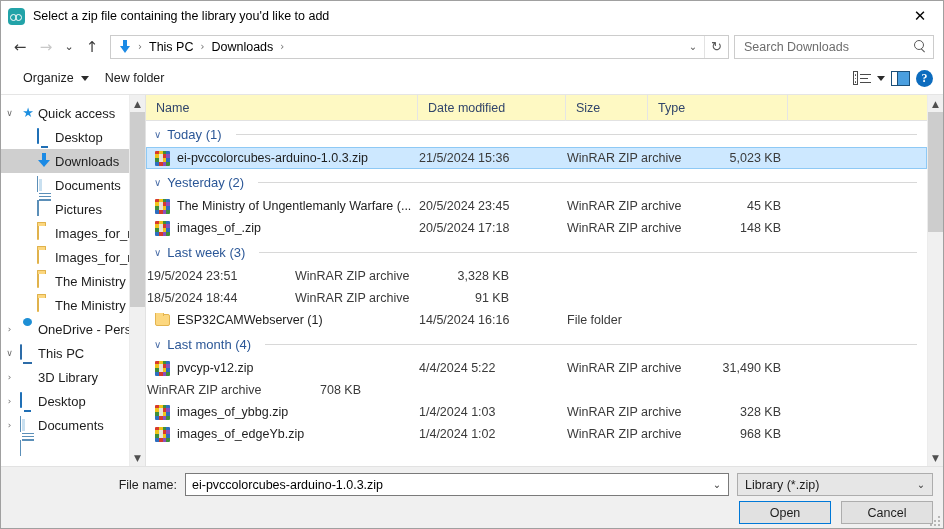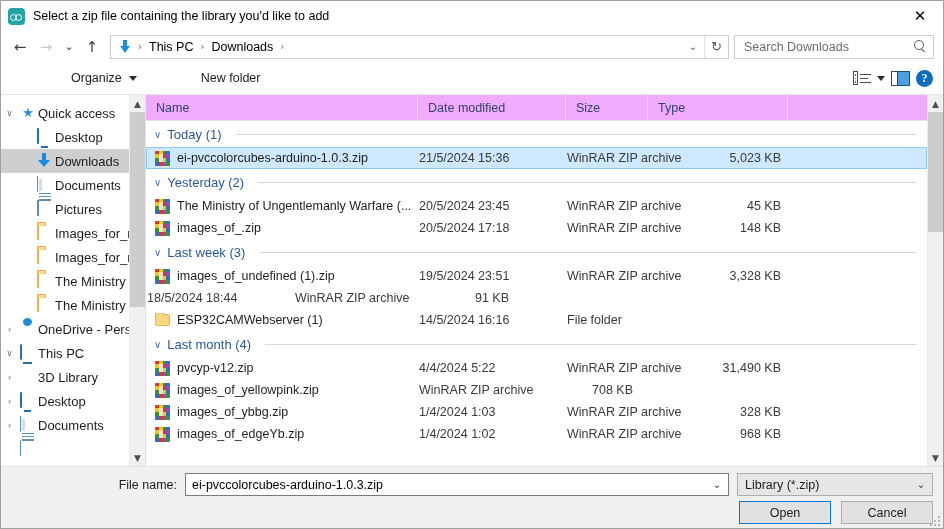--- a/index.html
+++ b/index.html
@@ -139,21 +139,20 @@
     display: flex; align-items: center;
     background: #ffffff;
     padding: 0 10px 0 14px;
     border-bottom: 1px solid #e5e5e5;
   }
   .tb-item {
     font-size: 12.5px; color: #1d1d1d;
     padding: 4px 8px;
     display: flex; align-items: center; gap: 7px;
     white-space: nowrap;
-    margin-left: 48px;
   }
   .caret-dn {
     width:0;height:0;
     border-left:4px solid transparent;border-right:4px solid transparent;
     border-top:5px solid #2b2b2b;
   }
   .tb-right { margin-left: auto; display: flex; align-items: center; gap: 6px; }
   .view-icon { width: 18px; height: 14px; position: relative; }
   .view-icon .bullets, .view-icon .lines { position: absolute; top:0; }
   .view-icon .bullets { left: 0; width: 5px; height: 14px; border: 1px solid #4a4a4a; }
@@ -247,21 +246,21 @@
   .sbar .thumb {
     position: absolute; left: 0; right: 0;
     background: #cdcdcd;
   }
 
   
   .filepane { flex: 1 1 auto; position: relative; overflow: hidden; background:#fff; }
   .headers {
     height: 26px; display: flex; align-items: center;
     border-bottom: 1px solid #e2e2e2;
-    background: #f0abfc; position: relative;
+    background: #fef9c3; position: relative;
     padding-right: 16px;
   }
   .hcell {
     font-size: 12.5px; color: #31456b;
     padding-left: 10px; height: 26px; line-height: 26px;
     border-right: 1px solid #e5e5e5; position: relative;
     white-space: nowrap; overflow: hidden;
   }
   .hcell.name { width: 272px; flex: 0 0 272px; }
   .hcell.date { width: 148px; flex: 0 0 148px; }
@@ -655,41 +654,20 @@
             <div class="fc date">20/5/2024 17:18</div>
             <div class="fc type">WinRAR ZIP archive</div>
             <div class="fc size">148 KB</div>
           </div>
           <div class="grouphdr">
             <span class="gchev">∨</span>
             <span class="gtxt">Last week (3)</span>
             <span class="grule"></span>
           </div>
           <div class="frow">
-            <div class="fc name">
-              <span class="rar">
-                <i style="background: rgb(216, 58, 42);"></i>
-                <i style="background: rgb(240, 196, 25);"></i>
-                <i style="background: rgb(63, 143, 58);"></i>
-                <i style="background: rgb(45, 111, 192);"></i>
-                <i style="background: rgb(240, 196, 25);"></i>
-                <i style="background: rgb(232, 228, 216);"></i>
-                <i style="background: rgb(216, 58, 42);"></i>
-                <i style="background: rgb(138, 79, 191);"></i>
-                <i style="background: rgb(63, 143, 58);"></i>
-                <i style="background: rgb(232, 228, 216);"></i>
-                <i style="background: rgb(240, 196, 25);"></i>
-                <i style="background: rgb(45, 111, 192);"></i>
-                <i style="background: rgb(45, 111, 192);"></i>
-                <i style="background: rgb(216, 58, 42);"></i>
-                <i style="background: rgb(138, 79, 191);"></i>
-                <i style="background: rgb(63, 143, 58);"></i>
-              </span>
-              <span>images_of_undefined (1).zip</span>
-            </div>
             <div class="fc date">19/5/2024 23:51</div>
             <div class="fc type">WinRAR ZIP archive</div>
             <div class="fc size">3,328 KB</div>
           </div>
           <div class="frow">
             <div class="fc date">18/5/2024 18:44</div>
             <div class="fc type">WinRAR ZIP archive</div>
             <div class="fc size">91 KB</div>
           </div>
           <div class="frow">
@@ -726,41 +704,20 @@
                 <i style="background: rgb(138, 79, 191);"></i>
                 <i style="background: rgb(63, 143, 58);"></i>
               </span>
               <span>pvcyp-v12.zip</span>
             </div>
             <div class="fc date">4/4/2024 5:22</div>
             <div class="fc type">WinRAR ZIP archive</div>
             <div class="fc size">31,490 KB</div>
           </div>
           <div class="frow">
-            <div class="fc name">
-              <span class="rar">
-                <i style="background: rgb(216, 58, 42);"></i>
-                <i style="background: rgb(240, 196, 25);"></i>
-                <i style="background: rgb(63, 143, 58);"></i>
-                <i style="background: rgb(45, 111, 192);"></i>
-                <i style="background: rgb(240, 196, 25);"></i>
-                <i style="background: rgb(232, 228, 216);"></i>
-                <i style="background: rgb(216, 58, 42);"></i>
-                <i style="background: rgb(138, 79, 191);"></i>
-                <i style="background: rgb(63, 143, 58);"></i>
-                <i style="background: rgb(232, 228, 216);"></i>
-                <i style="background: rgb(240, 196, 25);"></i>
-                <i style="background: rgb(45, 111, 192);"></i>
-                <i style="background: rgb(45, 111, 192);"></i>
-                <i style="background: rgb(216, 58, 42);"></i>
-                <i style="background: rgb(138, 79, 191);"></i>
-                <i style="background: rgb(63, 143, 58);"></i>
-              </span>
-              <span>images_of_yellowpink.zip</span>
-            </div>
             <div class="fc type">WinRAR ZIP archive</div>
             <div class="fc size">708 KB</div>
           </div>
           <div class="frow">
             <div class="fc name">
               <span class="rar">
                 <i style="background: rgb(216, 58, 42);"></i>
                 <i style="background: rgb(240, 196, 25);"></i>
                 <i style="background: rgb(63, 143, 58);"></i>
                 <i style="background: rgb(45, 111, 192);"></i>

